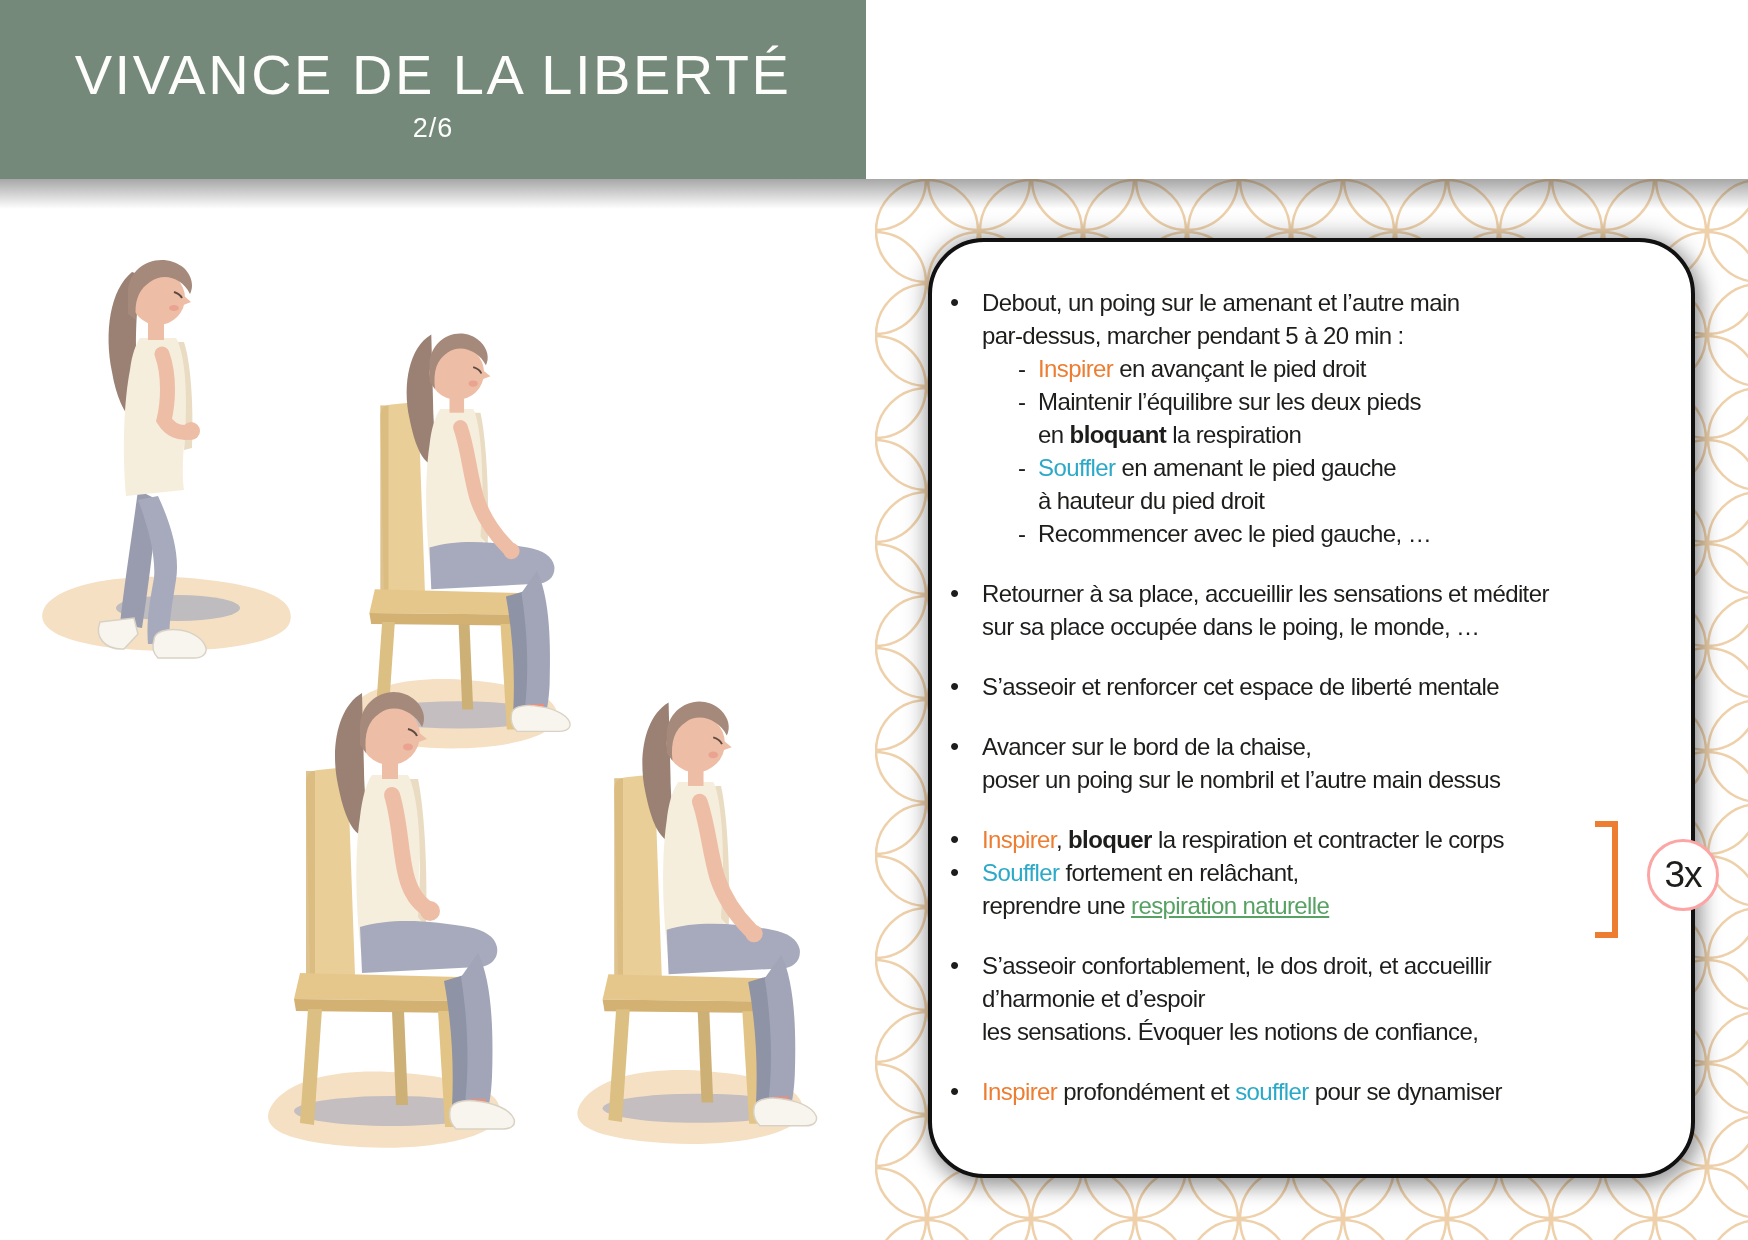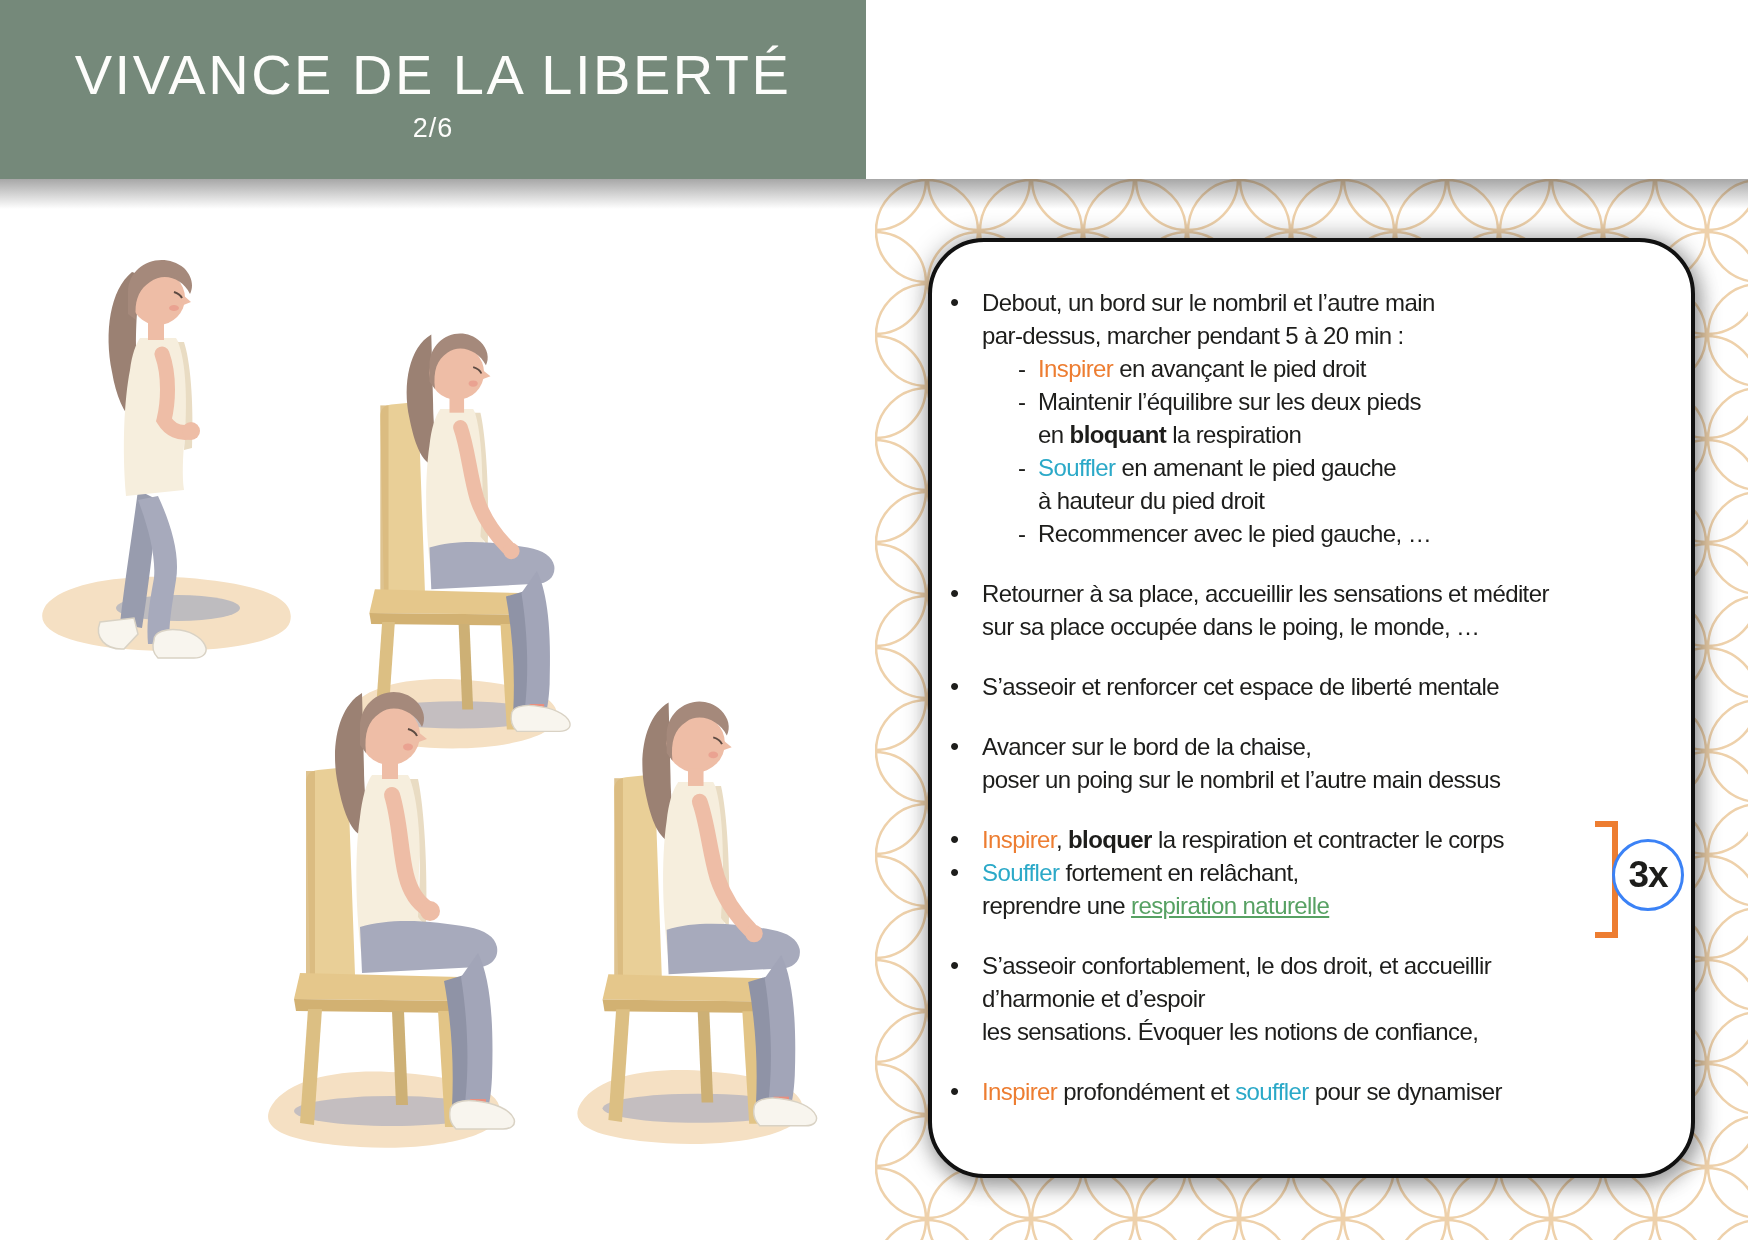--- a/index.html
+++ b/index.html
@@ -32,23 +32,23 @@
   .mk{position:absolute;display:inline-block;}
   .mk-b{left:18px;font-size:26px;}
   .mk-d{left:86px;}
   .c-orange{color:#ed7d31;text-align:center;}
   .c-teal{color:#2ba9c8;}
   .c-green{color:#57a163;text-decoration:underline;}
   .b{font-weight:700;}
 
   .bracket{position:absolute;left:663px;top:579px;width:17px;height:105px;
            border-top:6px solid #ed7d31;border-right:6px solid #ed7d31;border-bottom:6px solid #ed7d31;}
-  .badge{position:absolute;left:680px;top:597px;width:66px;height:66px;border:3px solid #3b82f6;
+  .badge{position:absolute;left:715px;top:597px;width:66px;height:66px;border:3px solid #fca5a5;
          border-radius:50%;background:#fff;display:flex;align-items:center;justify-content:center;
-         font-size:37px;font-weight:700;letter-spacing:-1px;}
+         font-size:37px;font-weight:400;letter-spacing:-1px;}
 
   
   .illustration{position:absolute;z-index:2;}
   .ill-standing{left:28px;top:250px;}
   .ill-seated-top{left:322px;top:318px;}
   .ill-seated-left{left:242px;top:675px;}
   .ill-seated-right{left:552px;top:685px;}
 </style>
 </head>
 <body>
@@ -181,21 +181,21 @@
   <ellipse cx="166" cy="72" rx="5" ry="3.4" fill="#e89a8a" opacity="0.75"></ellipse>
   <path d="M166,54 q7,2 9,7" stroke="#5c4a42" stroke-width="2" fill="none"></path>
   <path d="M118,52 C118,22 152,6 174,26 C182,34 184,44 180,52 C172,36 152,28 138,38 C126,46 122,58 124,78 L118,70Z" fill="#a5897b"></path>
   <path d="M152,120 C160,142 162,170 170,198 C178,222 192,240 204,252" stroke="#eebda6" stroke-width="16" fill="none" stroke-linecap="round"></path>
   <circle cx="208" cy="256" r="9" fill="#eebda6"></circle>
   <rect x="140" y="86" width="16" height="18" fill="#eebda6"></rect>
 </svg>
 
 <div class="card">
   <div class="card-content" id="instructions">
-      <div class="ln i0"><span class="mk mk-b">•</span><span>Debout, un bord sur le nombril et l’autre main</span></div>
+      <div class="ln i0"><span class="mk mk-b">•</span><span>Debout, un poing sur le amenant et l’autre main</span></div>
       <div class="ln i0"><span>par-dessus, marcher pendant 5 à 20 min :</span></div>
       <div class="ln i1"><span class="mk mk-d">-</span><span class="c-orange">Inspirer</span><span> en avançant le pied droit</span></div>
       <div class="ln i1"><span class="mk mk-d">-</span><span>Maintenir l’équilibre sur les deux pieds</span></div>
       <div class="ln i1"><span>en </span><span class="b">bloquant</span><span> la respiration</span></div>
       <div class="ln i1"><span class="mk mk-d">-</span><span class="c-teal">Souffler</span><span> en amenant le pied gauche</span></div>
       <div class="ln i1"><span>à hauteur du pied droit</span></div>
       <div class="ln i1"><span class="mk mk-d">-</span><span>Recommencer avec le pied gauche, …</span></div>
       <div class="ln i0 gap"><span class="mk mk-b">•</span><span>Retourner à sa place, accueillir les sensations et méditer</span></div>
       <div class="ln i0"><span>sur sa place occupée dans le poing, le monde, …</span></div>
       <div class="ln i0 gap"><span class="mk mk-b">•</span><span>S’asseoir et renforcer cet espace de liberté mentale</span></div>

